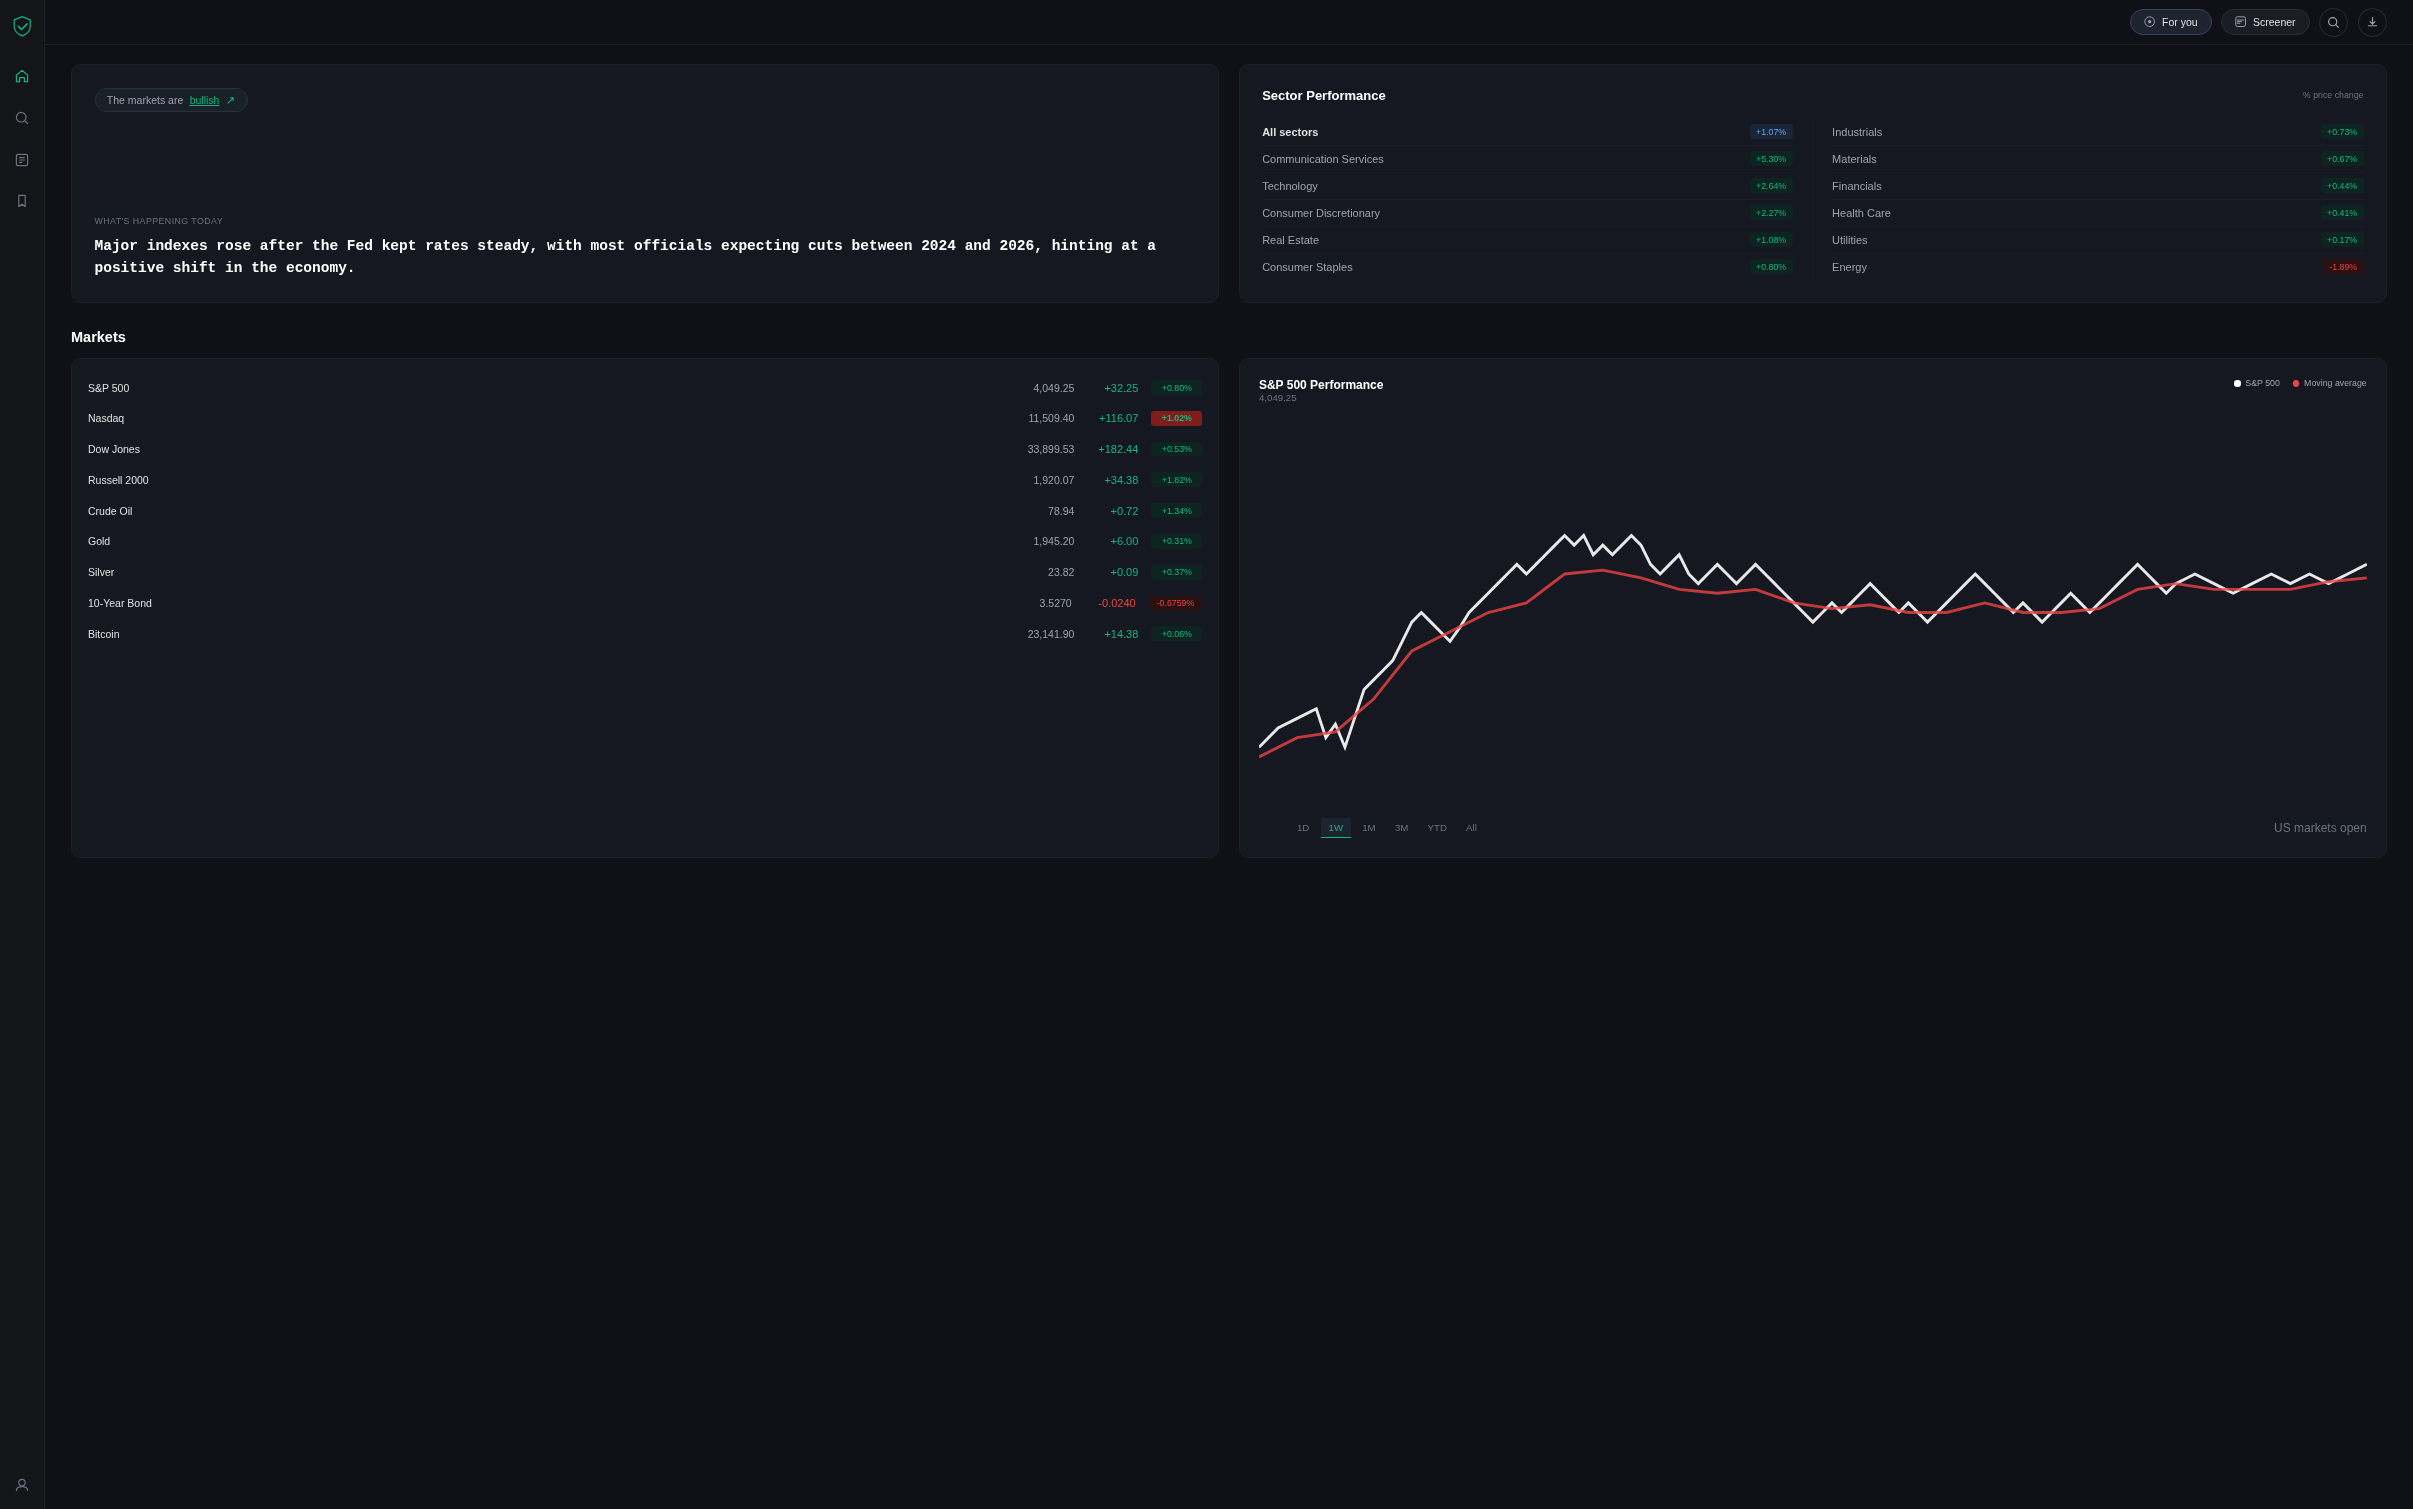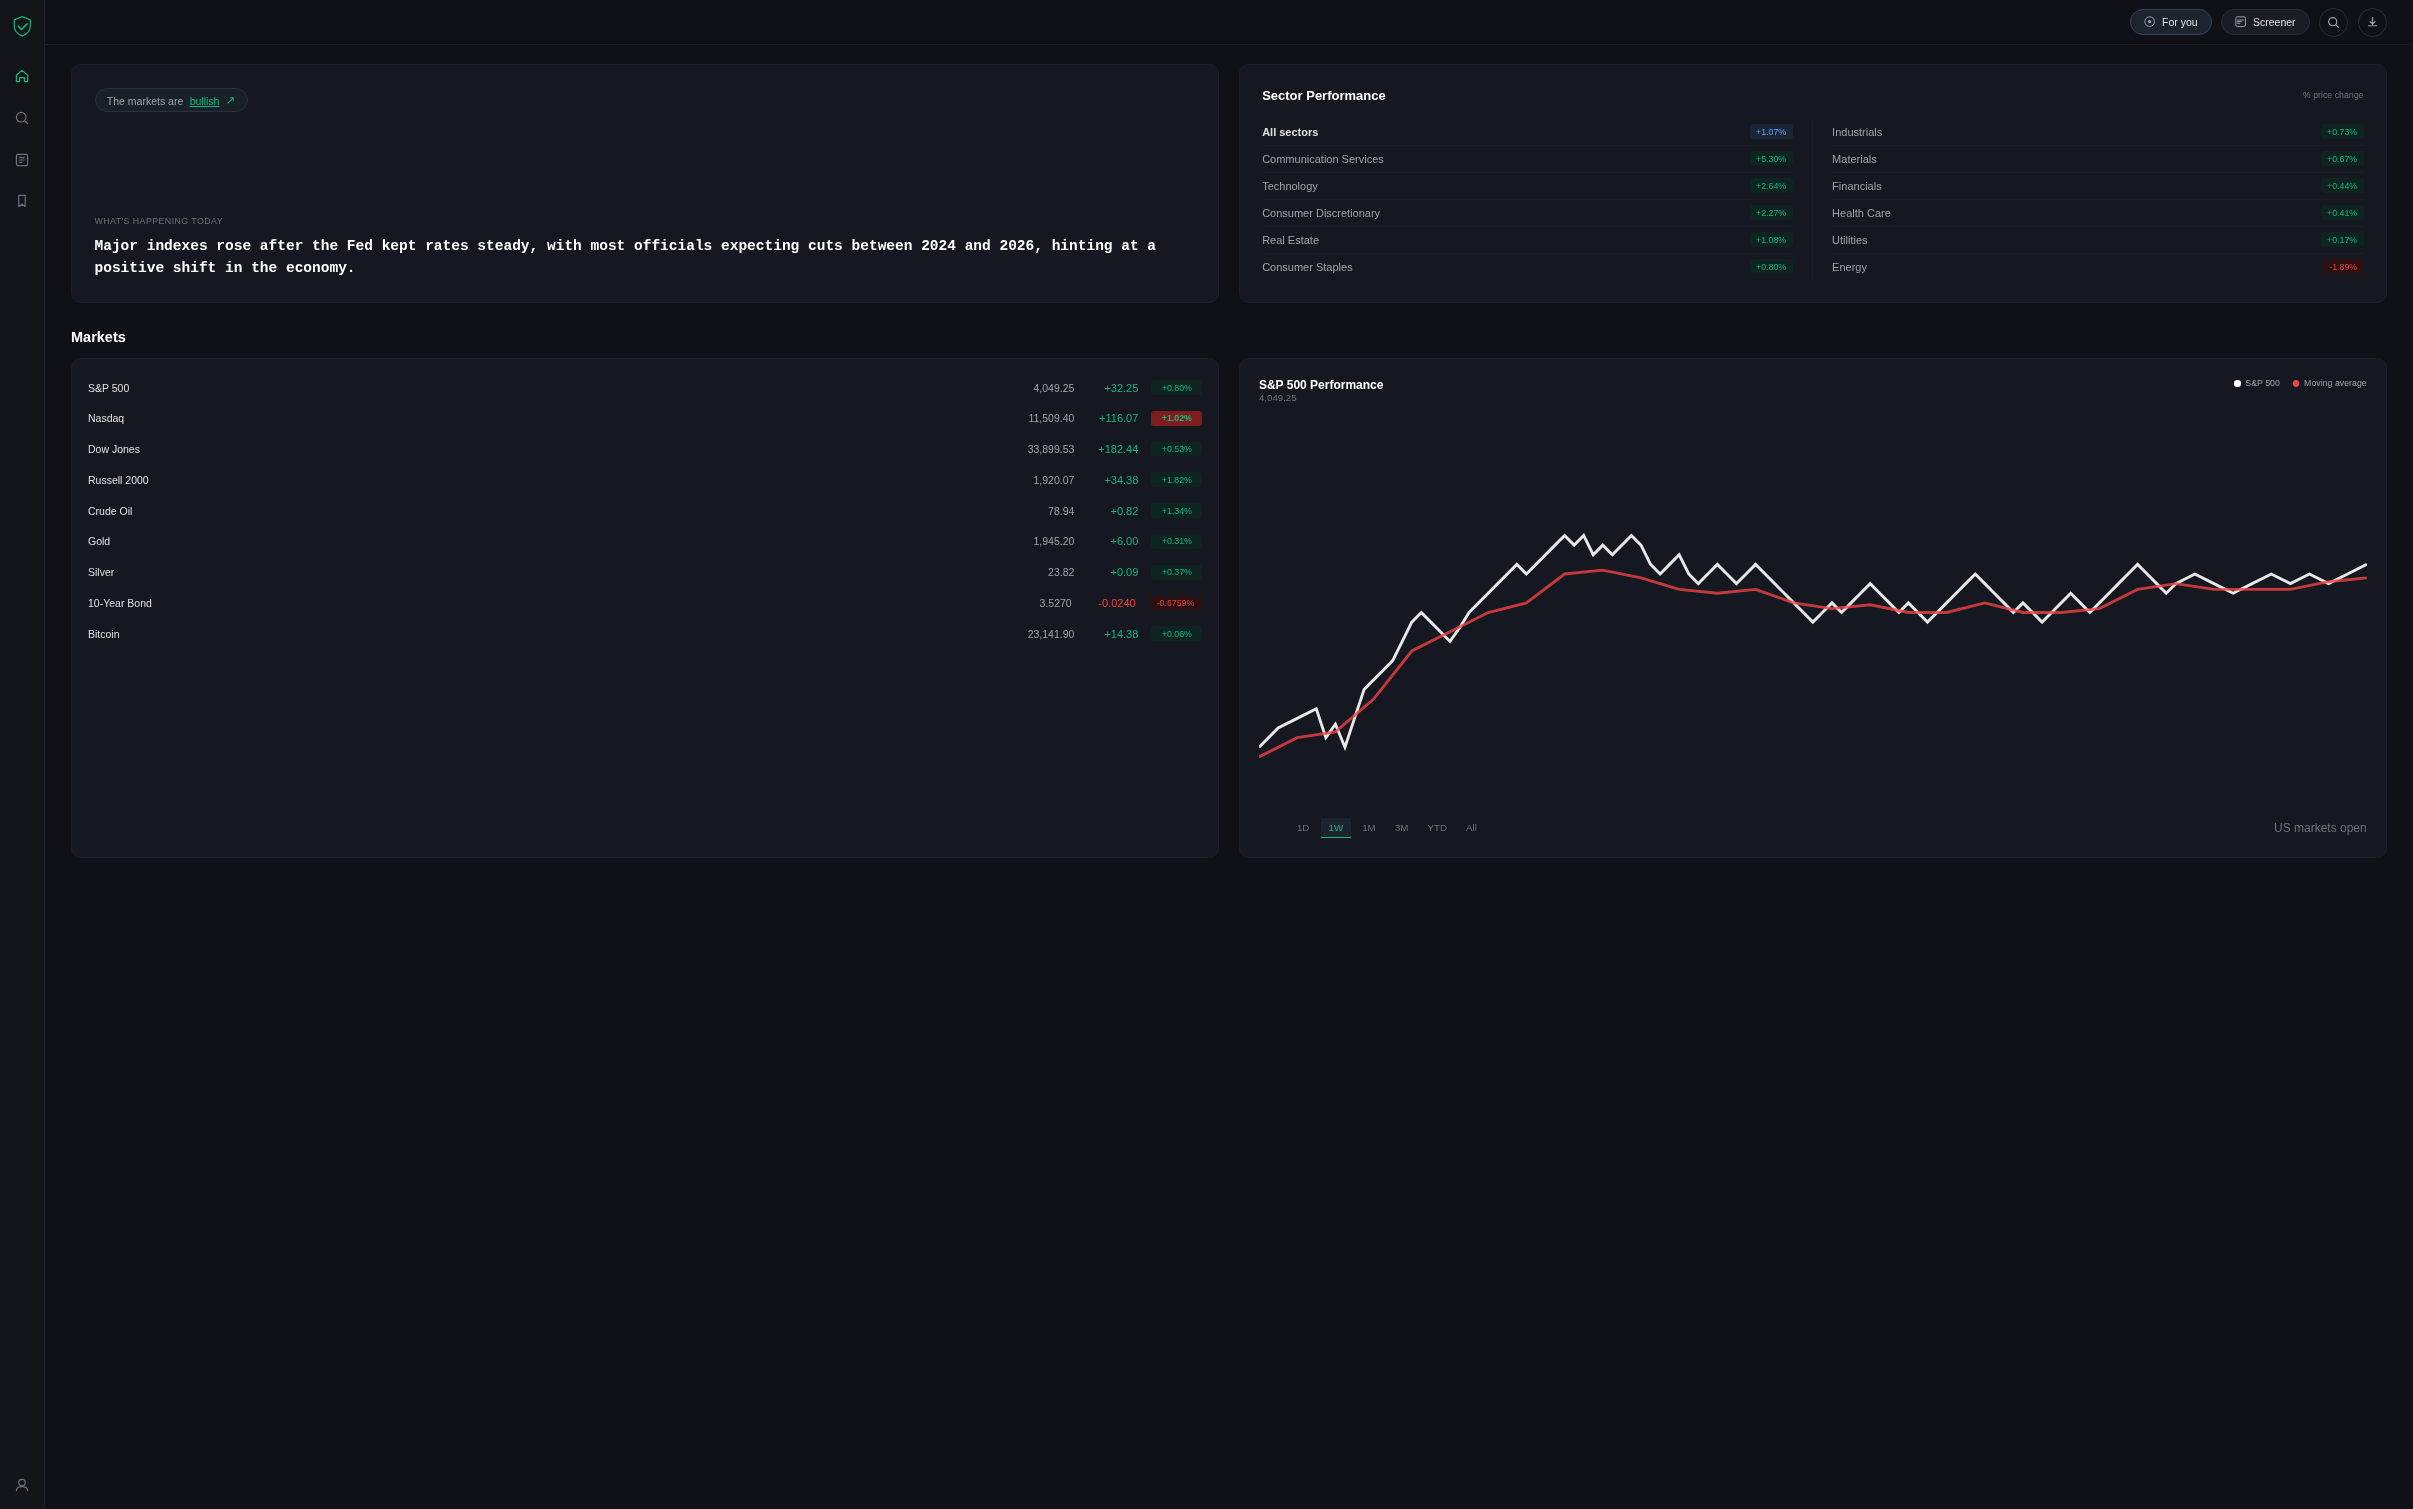--- a/index.html
+++ b/index.html
@@ -116,21 +116,21 @@
       position: relative;
       overflow: hidden;
       min-height: 225px;
       display: flex;
       flex-direction: column;
       justify-content: space-between;
       border: 0.8px solid #1e2028;
     }
     .bullish-badge {
       display: inline-flex;
-      align-items: flex-end;
+      align-items: center;
       gap: 6.4px;
       background: #1a2028;
       border: 0.8px solid #2a3040;
       border-radius: 16px;
       padding: 4.8px 11.3px;
       font-size: 10.5px;
       color: #9ca3af;
       margin-bottom: 16px;
       width: fit-content;
     }
@@ -540,21 +540,21 @@
             </div>
             <div class="market-row">
               <div class="market-name">Russell 2000</div>
               <div class="market-price">1,920.07</div>
               <div class="market-change pos">+34.38</div>
               <div class="market-pct-badge" style="background: rgb(13, 36, 32); color: rgb(16, 185, 129);">+1.82%</div>
             </div>
             <div class="market-row">
               <div class="market-name">Crude Oil</div>
               <div class="market-price">78.94</div>
-              <div class="market-change pos">+0.82</div>
+              <div class="market-change pos">+0.72</div>
               <div class="market-pct-badge" style="background: rgb(13, 36, 32); color: rgb(16, 185, 129);">+1.34%</div>
             </div>
             <div class="market-row">
               <div class="market-name">Gold</div>
               <div class="market-price">1,945.20</div>
               <div class="market-change pos">+6.00</div>
               <div class="market-pct-badge" style="background: rgb(13, 36, 32); color: rgb(16, 185, 129);">+0.31%</div>
             </div>
             <div class="market-row">
               <div class="market-name">Silver</div>

